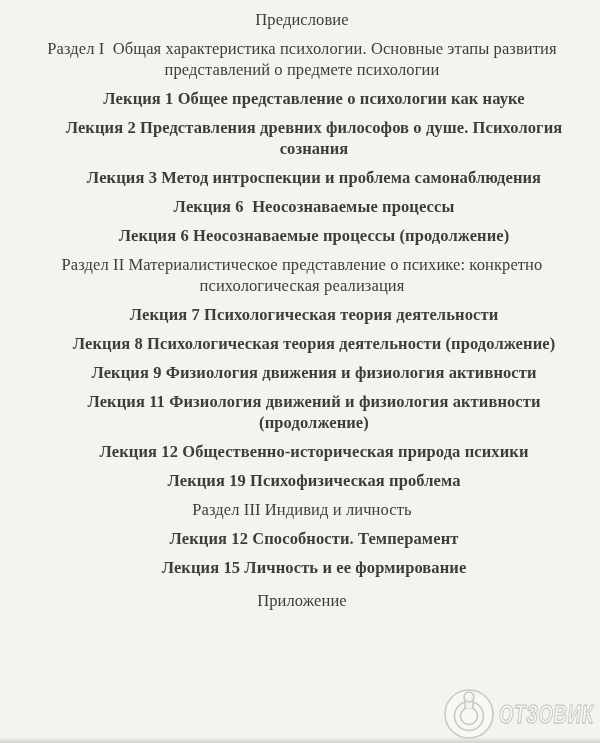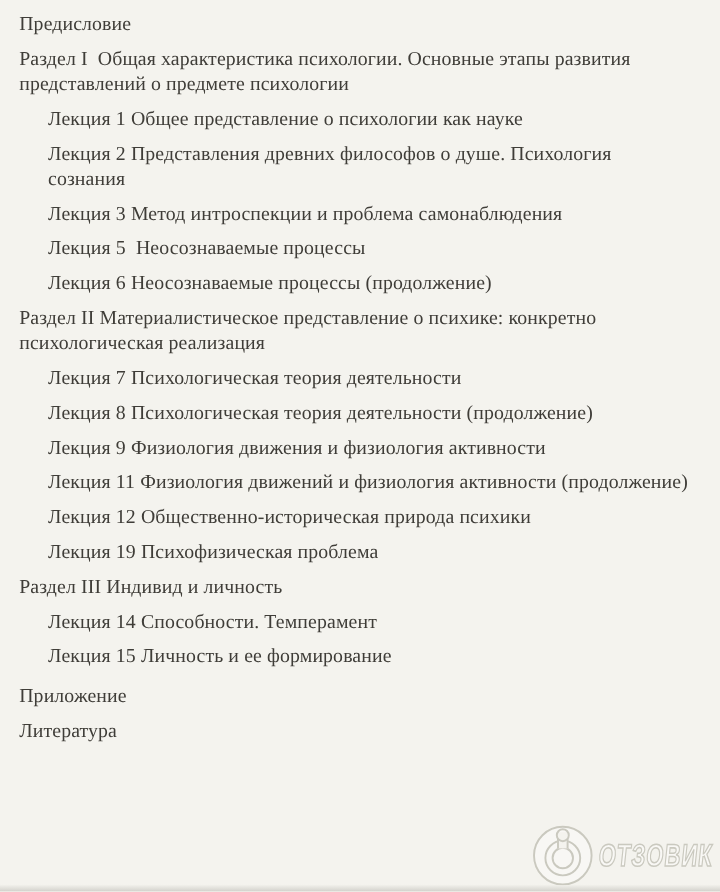--- a/index.html
+++ b/index.html
@@ -12,21 +12,22 @@
     overflow: hidden;
     background: #f4f3ee;
     font-family: "Liberation Serif", "DejaVu Serif", serif;
   }
   .page {
     position: relative;
     width: 600px;
     height: 743px;
     background: #f4f3ee;
     box-sizing: border-box;
-    padding: 9px 25px 0 16px;
+    padding: 9px 25px 0 29px;
+    text-align: center;
   }
   
   .page::after {
     content: "";
     position: absolute;
     left: 0; right: 0; bottom: 0;
     height: 6px;
     background: linear-gradient(to bottom, rgba(120,118,110,0), rgba(120,118,110,0.28));
     pointer-events: none;
   }
@@ -37,20 +38,21 @@
   .row {
     margin: 0 0 8px 0;
     font-size: 16.5px;
     line-height: 21px;
     color: #3f3d38;
     white-space: pre-wrap;
     letter-spacing: 0.1px;
   }
   .row.lecture {
     padding-left: 24px;
+    font-weight: bold;
   }
   .row.appendix {
     margin-top: 12px;
   }
   .watermark {
     position: absolute;
     right: 2px;
     bottom: 0;
     z-index: 2;
     opacity: 0.95;
@@ -60,34 +62,33 @@
 <body>
 
 <div class="page">
 
   <div class="toc">
     <p class="row section">Предисловие</p>
     <p class="row section">Раздел I  Общая характеристика психологии. Основные этапы развития представлений о предмете психологии</p>
     <p class="row lecture">Лекция 1 Общее представление о психологии как науке</p>
     <p class="row lecture">Лекция 2 Представления древних философов о душе. Психология сознания</p>
     <p class="row lecture">Лекция 3 Метод интроспекции и проблема самонаблюдения</p>
-    <p class="row lecture">Лекция 5  Неосознаваемые процессы</p>
+    <p class="row lecture">Лекция 6  Неосознаваемые процессы</p>
     <p class="row lecture">Лекция 6 Неосознаваемые процессы (продолжение)</p>
     <p class="row section">Раздел II Материалистическое представление о психике: конкретно психологическая реализация</p>
     <p class="row lecture">Лекция 7 Психологическая теория деятельности</p>
     <p class="row lecture">Лекция 8 Психологическая теория деятельности (продолжение)</p>
     <p class="row lecture">Лекция 9 Физиология движения и физиология активности</p>
     <p class="row lecture">Лекция 11 Физиология движений и физиология активности (продолжение)</p>
     <p class="row lecture">Лекция 12 Общественно-историческая природа психики</p>
     <p class="row lecture">Лекция 19 Психофизическая проблема</p>
     <p class="row section">Раздел III Индивид и личность</p>
-    <p class="row lecture">Лекция 14 Способности. Темперамент</p>
+    <p class="row lecture">Лекция 12 Способности. Темперамент</p>
     <p class="row lecture">Лекция 15 Личность и ее формирование</p>
     <p class="row section appendix">Приложение</p>
-    <p class="row section">Литература</p>
   </div>
 
   <div class="watermark">
     <svg width="156" height="52" viewBox="0 0 156 52" xmlns="http://www.w3.org/2000/svg">
       <g stroke="#c8c7bd" stroke-width="1.6" fill="none">
         <circle cx="27" cy="27" r="24" fill="rgba(255,255,255,0.35)"></circle>
         <circle cx="27" cy="29" r="14.5"></circle>
         <circle cx="27" cy="29" r="8.5"></circle>
         <rect x="22.6" y="7.5" width="8.8" height="13.5" fill="#f4f3ee" stroke="none"></rect>
         <line x1="23" y1="13" x2="23" y2="21"></line>

